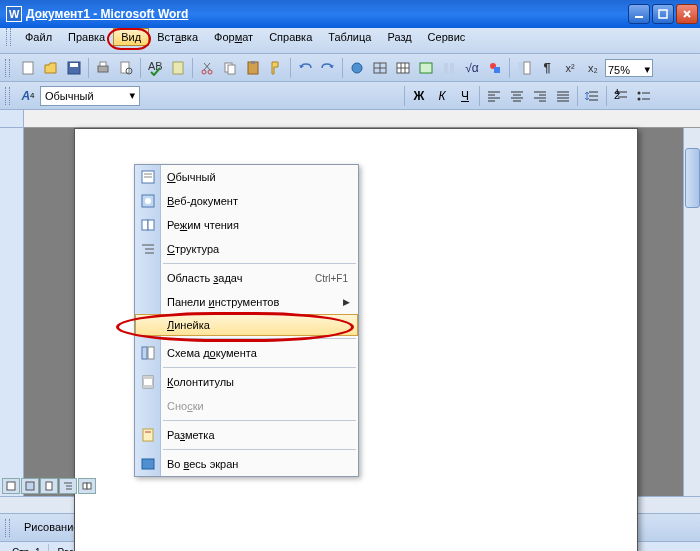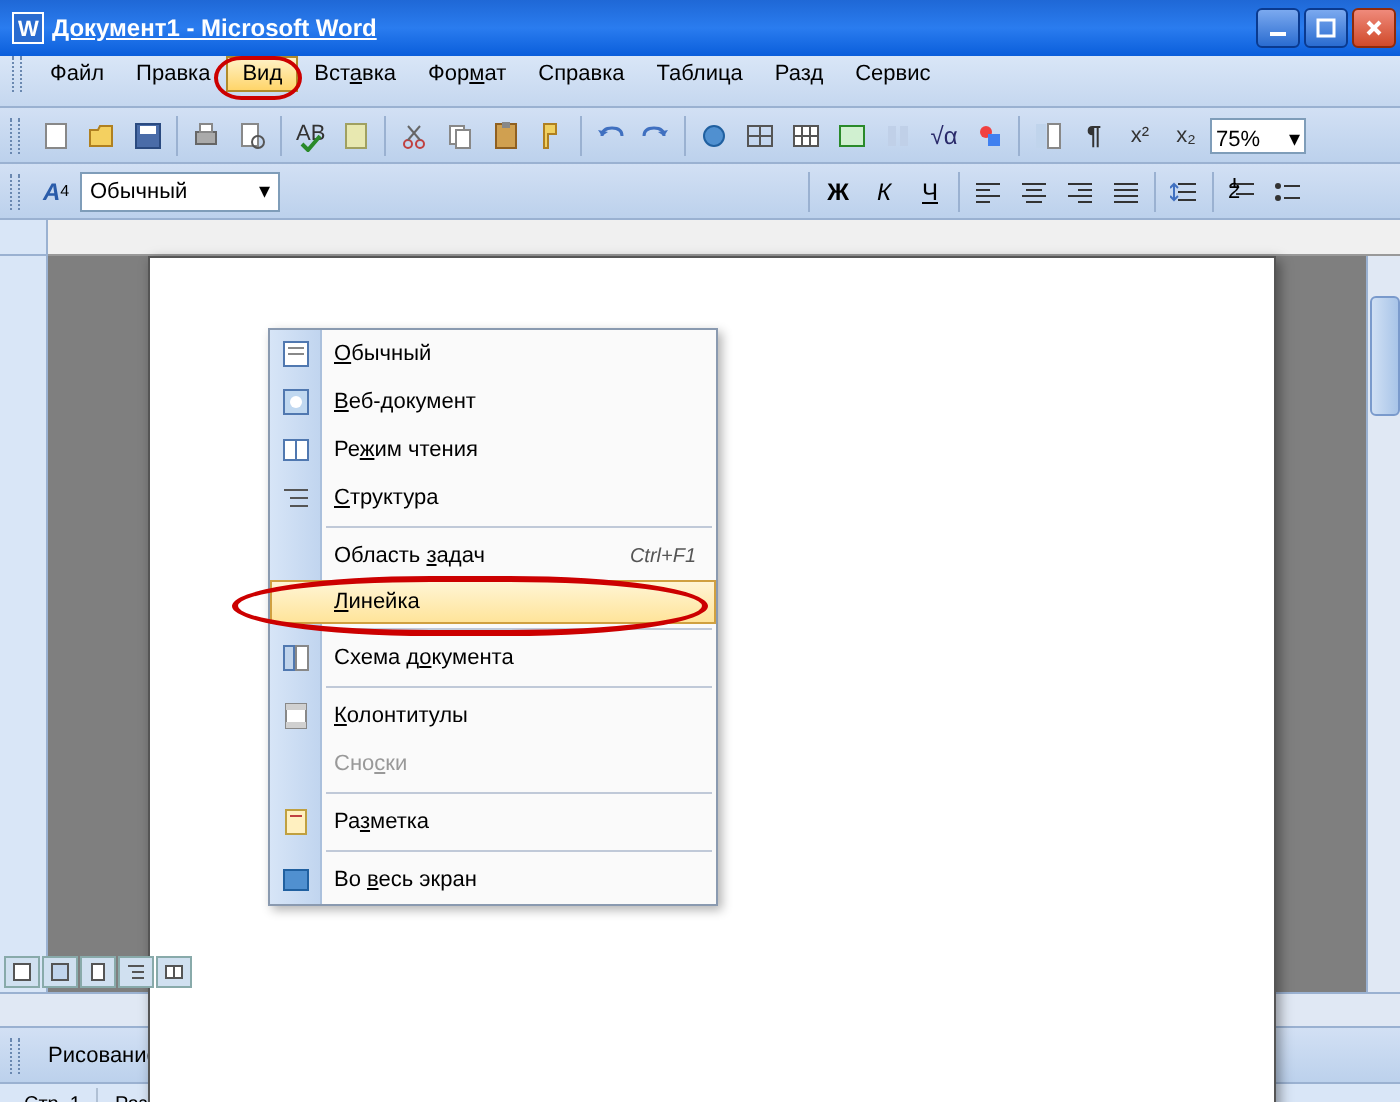--- a/index.html
+++ b/index.html
@@ -30,21 +30,21 @@
   .doc-area { flex: 1; position: relative; background: #7f7f7f; }
   .page { position: absolute; left: 50px; top: 18px; width: 564px; height: 700px; background: #fff; box-shadow: 2px 2px 6px rgba(0,0,0,0.4); border: 1px solid #555; }
   .cursor-line { position: absolute; left: 80px; top: 80px; width: 1px; height: 16px; background: #000; }
   .scrollbar-v { position: absolute; right: 0; top: 18px; bottom: 0; width: 17px; background: #e0e8f4; border-left: 1px solid #9ab1d1; }
   .thumb-v { width: 15px; height: 60px; background: linear-gradient(to right, #d0e0f4, #a8c4e8); border: 1px solid #7a9acc; border-radius: 3px; margin: 20px auto; }
 
   .dropdown { position: absolute; left: 134px; top: 54px; width: 225px; background: #fafafa; border: 1px solid #8a9ab0; box-shadow: 2px 2px 5px rgba(0,0,0,0.3); z-index: 100; }
   .dropdown .icon-col { position: absolute; left: 0; top: 0; bottom: 0; width: 26px; background: linear-gradient(to right, #d7e5f7, #c1d5ef); border-right: 1px solid #aac0dc; }
   .dd-item { position: relative; height: 24px; display: flex; align-items: center; padding-left: 32px; cursor: pointer; }
   .dd-item .ic { position: absolute; left: 4px; width: 18px; height: 18px; display: flex; align-items: center; justify-content: center; }
-  .dd-item .shortcut { margin-left: auto; padding-right: 10px; color: #555; font-size: 10px; font-style: italic; }
+  .dd-item .shortcut { margin-left: auto; padding-right: 10px; color: #555; font-size: 10px; }
   .dd-item .arrow { margin-left: auto; padding-right: 8px; font-size: 9px; color: #333; }
   .dd-sep { height: 1px; background: #c0c9d8; margin: 2px 2px 2px 28px; }
   .dd-item.highlighted { background: linear-gradient(to bottom, #fff5d5, #ffe49a); border: 1px solid #d0a040; padding-left: 31px; height: 22px; }
   .dd-item.disabled { color: #999; }
   .red-circle-dd { position: absolute; border: 3px solid #c00; border-radius: 50% / 60%; width: 238px; height: 30px; top: -3px; left: -20px; pointer-events: none; z-index: 10; }
   .dd-item u { text-decoration: underline; }
 
   .viewtabs { position: absolute; left: 2px; bottom: 0; height: 18px; display: flex; gap: 1px; }
   .vtab { width: 18px; height: 16px; background: #d0e0f0; border: 1px solid #8aa; display: flex; align-items: center; justify-content: center; cursor: pointer; }
   .scrollbar-h { height: 17px; background: #e0e8f4; border-top: 1px solid #9ab1d1; display: flex; align-items: center; }
@@ -385,20 +385,24 @@
               <line x1="5" y1="12" x2="14" y2="12" stroke="#555"></line>
             </svg>
           </span>
           <span><u>С</u>труктура</span>
         </div>
         <div class="dd-sep"></div>
         <div class="dd-item">
           <span>Область <u>з</u>адач</span>
           <span class="shortcut">Ctrl+F1</span>
         </div>
+        <div class="dd-item">
+          <span>Панели <u>и</u>нструментов</span>
+          <span class="arrow">▶</span>
+        </div>
         <div class="dd-item highlighted" style="position: relative;">
           <span><u>Л</u>инейка</span>
           <div class="red-circle-dd"></div>
         </div>
         <div class="dd-sep"></div>
         <div class="dd-item">
           <span class="ic">
             <svg width="16" height="16">
               <rect x="2" y="2" width="5" height="12" fill="#c0d4ec" stroke="#5078b0"></rect>
               <rect x="8" y="2" width="6" height="12" fill="#fff" stroke="#888"></rect>

